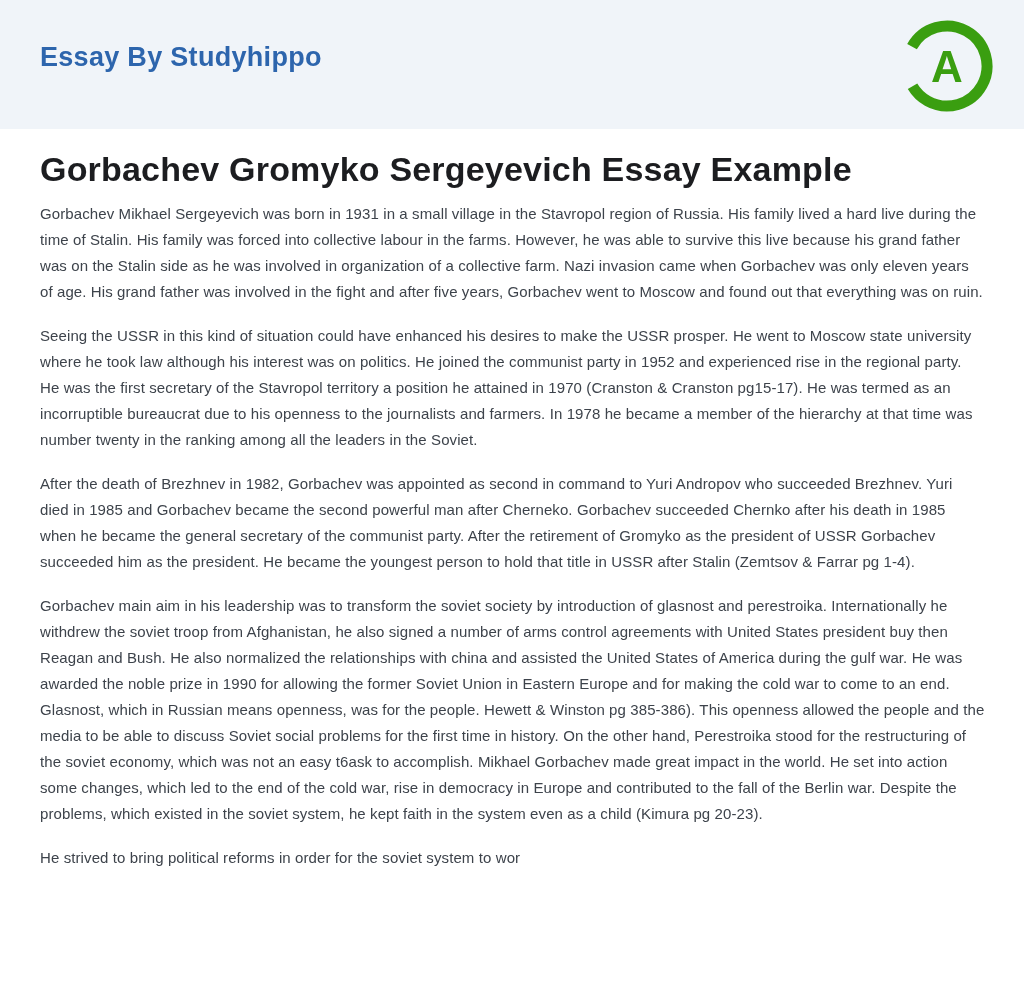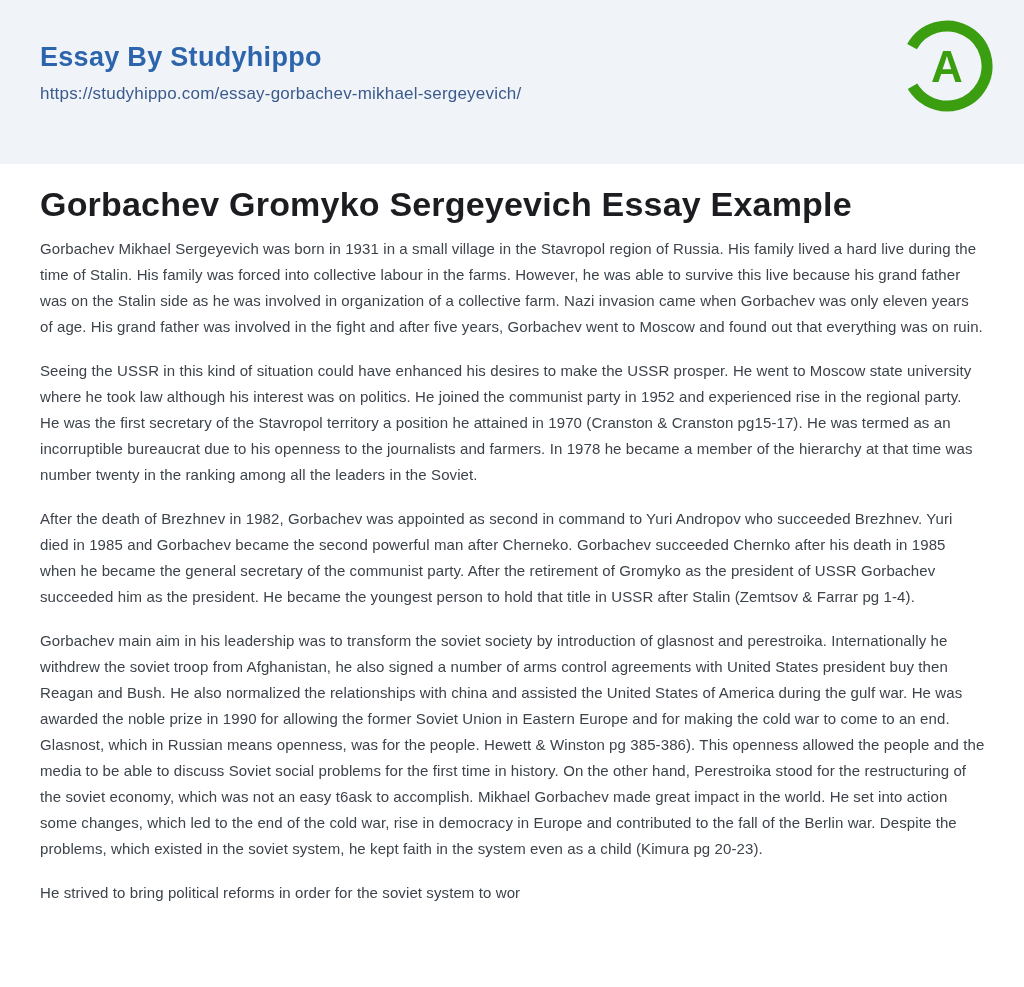--- a/index.html
+++ b/index.html
@@ -16,21 +16,21 @@
   body{
     height:987px;
     overflow:hidden;
     font-family:"Liberation Sans","DejaVu Sans",sans-serif;
     position:relative;
   }
 
   
   .page-header{
     background:var(--header-bg);
-    height:164px;
+    height:129px;
     width:100%;
     position:relative;
     padding:4px 40px;
   }
   .site-label{
     position:absolute;
     left:40px;
     top:42px;
     font-size:27px;
     font-weight:700;
@@ -89,21 +89,20 @@
     letter-spacing:0.1px;
     margin-bottom:18px;
     max-width:948px;
   }
 </style>
 </head>
 <body>
 
 <header class="page-header">
   <div class="site-label">Essay By Studyhippo</div>
-  <a class="essay-url" href="#">https://studyhippo.com/essay-gorbachev-mikhael-sergeyevich/</a>
   <div class="logo">
     <svg viewBox="0 0 92 92" aria-hidden="true">
 
       <circle cx="46" cy="46" r="40" fill="none" stroke="#3a9e10" stroke-width="11" stroke-dasharray="209.5 41.8" transform="rotate(-151 46 46)"></circle>
     </svg>
     <span class="logo-letter">A</span>
   </div>
 </header>
 
 <main class="essay-content">

